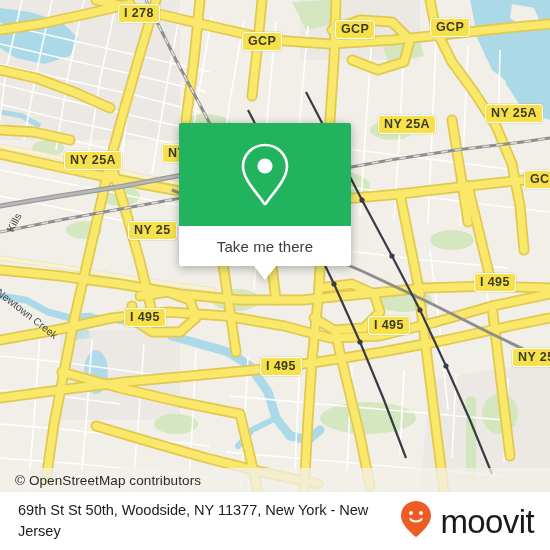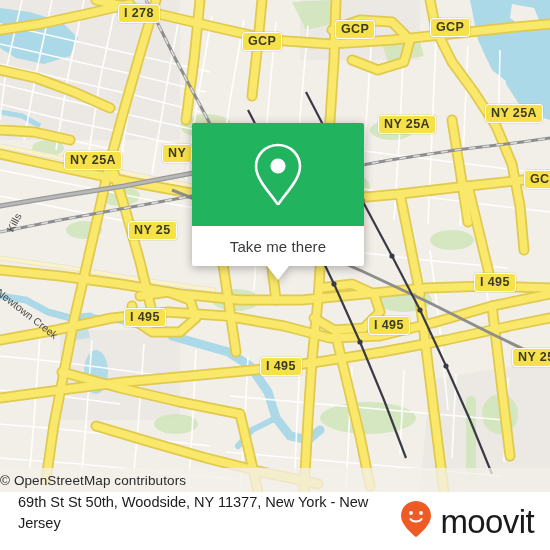--- a/index.html
+++ b/index.html
@@ -41,20 +41,21 @@
     width: 550px;
     height: 24px;
     background: rgba(242,239,233,0.78);
     display: flex;
     align-items: center;
     z-index: 40;
   }
   #attribution .txt {
     font-size: 13.5px;
     color: #2b2b2b;
+    padding-left: 15px;
     letter-spacing: 0.1px;
     white-space: nowrap;
   }
 
   
   .shield {
     position: absolute;
     background: #f7e14a;
     border: 1.5px solid #ffffff;
     border-radius: 3px;
@@ -74,21 +75,21 @@
     color: #4a4a4a;
     font-size: 10.5px;
     font-style: normal;
     white-space: nowrap;
     z-index: 18;
   }
 
   
   #callout {
     position: absolute;
-    left: 192px;
+    left: 179px;
     top: 123px;
     width: 172px;
     z-index: 60;
     filter: drop-shadow(0 2px 5px rgba(0,0,0,0.30));
   }
   #callout-head {
     width: 172px;
     height: 103px;
     background: #22b35f;
     border-radius: 2px 2px 0 0;
@@ -125,20 +126,21 @@
 
   
   #footer {
     position: absolute;
     left: 0;
     top: 492px;
     width: 550px;
     height: 58px;
     background: #ffffff;
     display: flex;
+    align-items: center;
     z-index: 70;
   }
   #footer-text {
     flex: 1 1 auto;
     padding-left: 18px;
     padding-right: 8px;
     font-size: 14.6px;
     line-height: 21px;
     color: #1c1c1c;
     letter-spacing: -0.05px;

